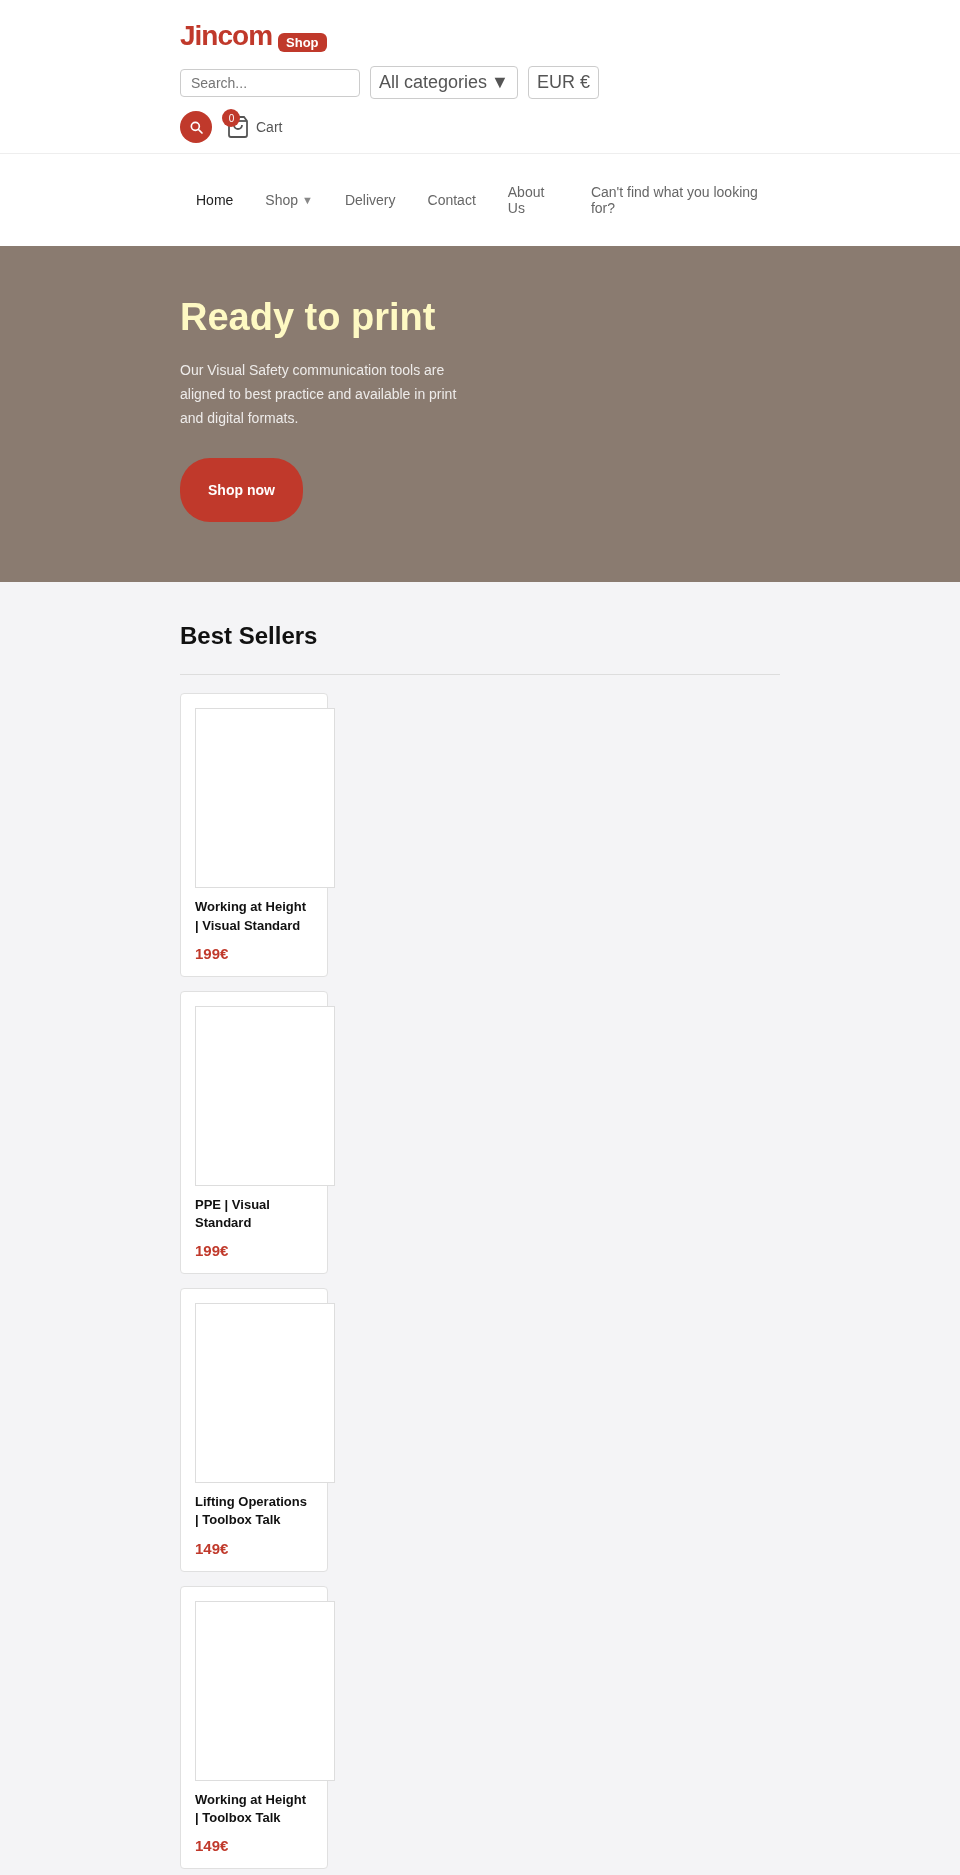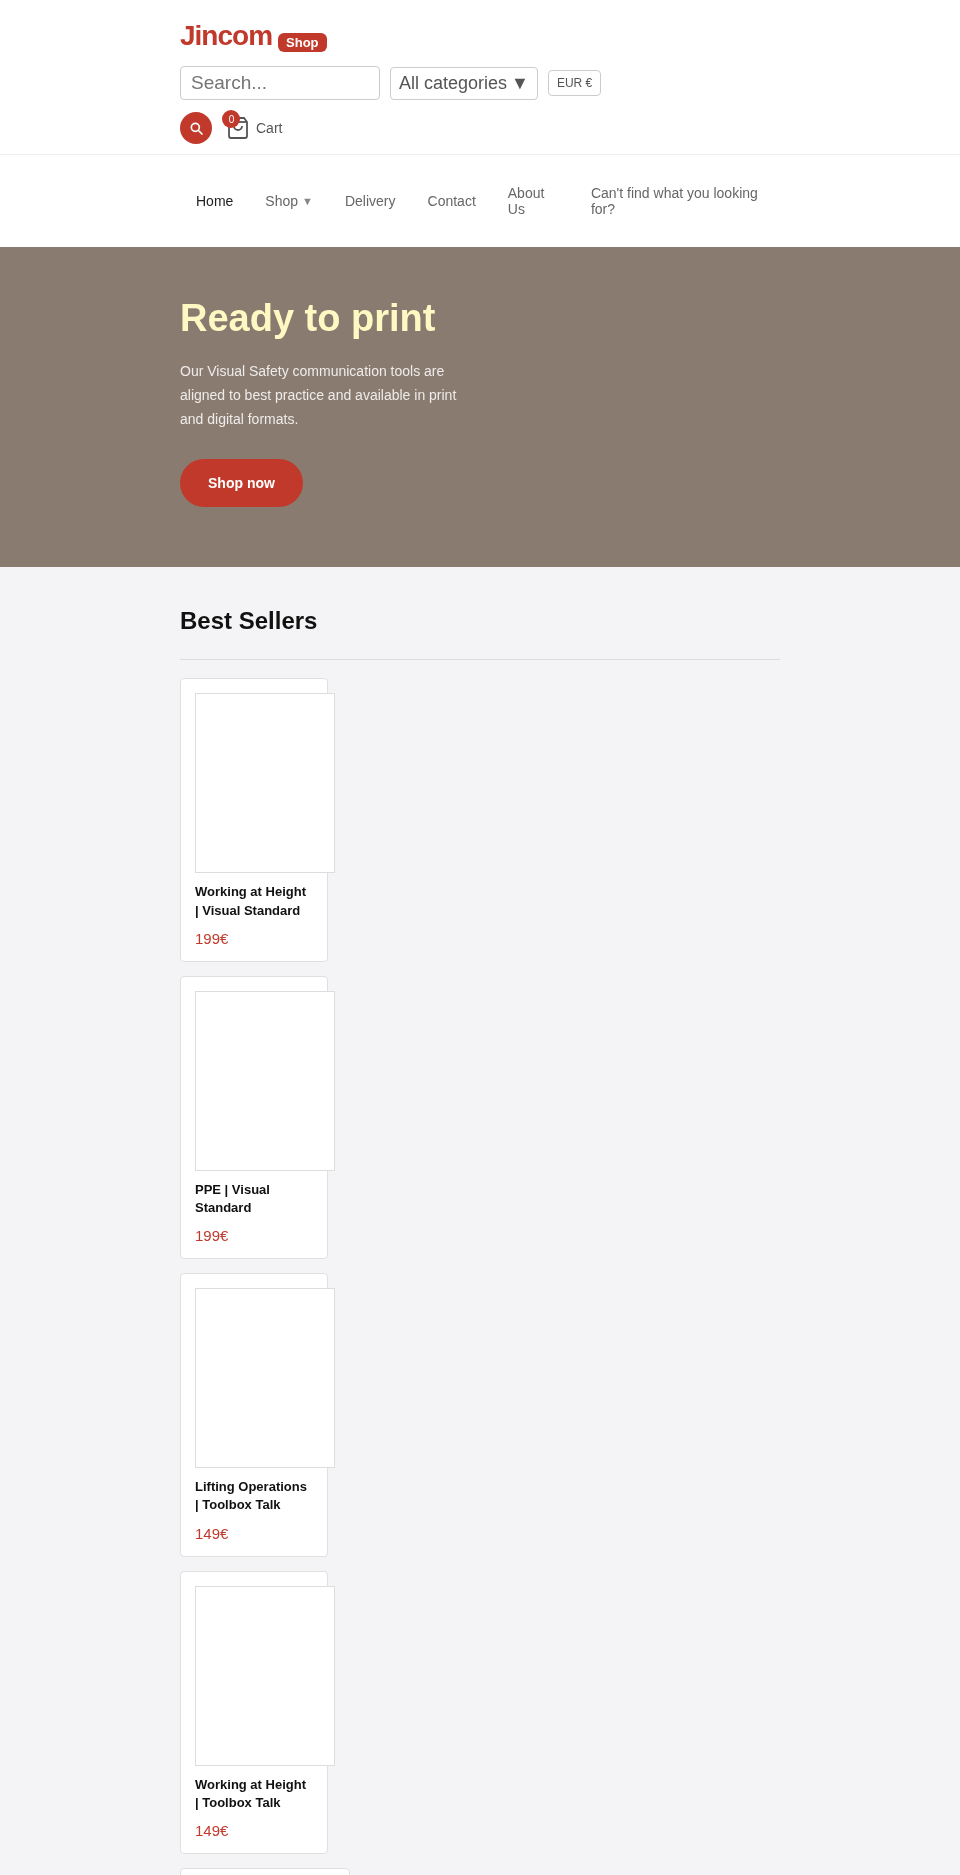--- a/index.html
+++ b/index.html
@@ -4,52 +4,52 @@
   <style>
     * { box-sizing: border-box; margin: 0; padding: 0; }
     body { font-family: Arial, sans-serif; background: #f4f4f6; color: #222; width: 960px; }
 
     
     .header { background: #fff; padding: 0 180px; }
     .logo-row { display: flex; align-items: flex-end; padding: 20px 0 8px 0; }
     .logo-text { font-size: 28px; font-weight: bold; color: #c0392b; letter-spacing: -1px; }
     .logo-shop-badge { background: #c0392b; color: #fff; font-size: 13px; font-weight: bold; border-radius: 6px; padding: 2px 8px; margin-left: 6px; }
     .search-row { display: flex; align-items: center; gap: 10px; padding: 6px 0; }
-    .search-input { border: 1px solid #ccc; border-radius: 4px; padding: 5px 10px; font-size: 19px; color: #999; width: 200px; outline: none; }
+    .search-input { border: 1px solid #ccc; border-radius: 4px; padding: 5px 10px; font-size: 14px; color: #999; width: 180px; outline: none; }
     .categories-select { border: 1px solid #ccc; border-radius: 4px; padding: 5px 8px; font-size: 18px; color: #555; cursor: pointer; display: flex; align-items: center; gap: 4px; }
-    .currency-select { border: 1px solid #ccc; border-radius: 4px; padding: 5px 8px; font-size: 12px; color: #555; cursor: pointer; }
+    .currency-select { border: 1px solid #ccc; border-radius: 4px; padding: 5px 8px; font-size: 18px; color: #555; cursor: pointer; }
     .icon-row { display: flex; align-items: center; gap: 14px; padding: 6px 0 10px 0; }
     .search-icon-btn { background: #c0392b; border-radius: 50%; width: 32px; height: 32px; display: flex; align-items: center; justify-content: center; cursor: pointer; }
     .search-icon-btn svg { fill: white; }
     .cart-icon-wrap { display: flex; align-items: center; gap: 6px; cursor: pointer; position: relative; }
     .cart-badge { background: #c0392b; color: #fff; border-radius: 50%; width: 18px; height: 18px; font-size: 10px; display: flex; align-items: center; justify-content: center; position: absolute; top: -6px; right: 42px; }
     .cart-label { font-size: 14px; color: #555; font-weight: 500; }
 
     
     .nav { background: #fff; border-top: 1px solid #eee; padding: 16px 180px; display: flex; align-items: center; gap: 0; }
     .nav-item { padding: 14px 16px; font-size: 14px; color: #666; cursor: pointer; display: flex; align-items: center; gap: 4px; text-decoration: none; }
     .nav-item.active { color: #222; font-weight: 500; }
     .nav-chevron { font-size: 11px; color: #888; }
 
     
     .hero { background: #8a7b70; padding: 50px 180px 60px 180px; min-height: 220px; }
     .hero-title { font-size: 38px; font-weight: bold; color: #fef9c3; margin-bottom: 20px; }
     .hero-desc { font-size: 14px; color: rgba(255,255,255,0.85); line-height: 1.7; max-width: 280px; margin-bottom: 28px; }
-    .shop-now-btn { background: #c0392b; color: #fff; border: none; border-radius: 30px; padding: 16px 28px; font-size: 14px; font-weight: bold; cursor: pointer; display: inline-block; }
+    .shop-now-btn { background: #c0392b; color: #fff; border: none; border-radius: 30px; padding: 24px 28px; font-size: 14px; font-weight: bold; cursor: pointer; display: inline-block; }
 
     
     .best-sellers-section { background: #f4f4f6; padding: 40px 180px 40px 180px; }
     .section-title { font-size: 24px; font-weight: bold; color: #111; margin-bottom: 24px; }
 
     
     .product-list { display: flex; flex-direction: column; gap: 0; }
     .product-card { background: #fff; border: 1px solid #e0e0e0; border-radius: 4px; padding: 14px; margin-bottom: 14px; display: flex; flex-direction: column; gap: 10px; width: 148px; }
     .product-image-box { border: 1px solid #ddd; width: 140px; height: 180px; background: #fff; flex-shrink: 0; }
     .product-name { font-size: 13px; font-weight: bold; color: #111; line-height: 1.4; }
-    .product-price { font-size: 15px; font-weight: normal; color: #c0392b; }
+    .product-price { font-size: 15px; font-weight: bold; color: #c0392b; }
 
     .divider { border: none; border-top: 1px solid #ddd; margin: 0 0 18px 0; }
 
     
     .product-card-partial { background: #fff; border: 1px solid #e0e0e0; border-radius: 4px; padding: 14px; width: 170px; height: 60px; overflow: hidden; }
   </style>
 </head>
 <body>
 
 <div class="header">

